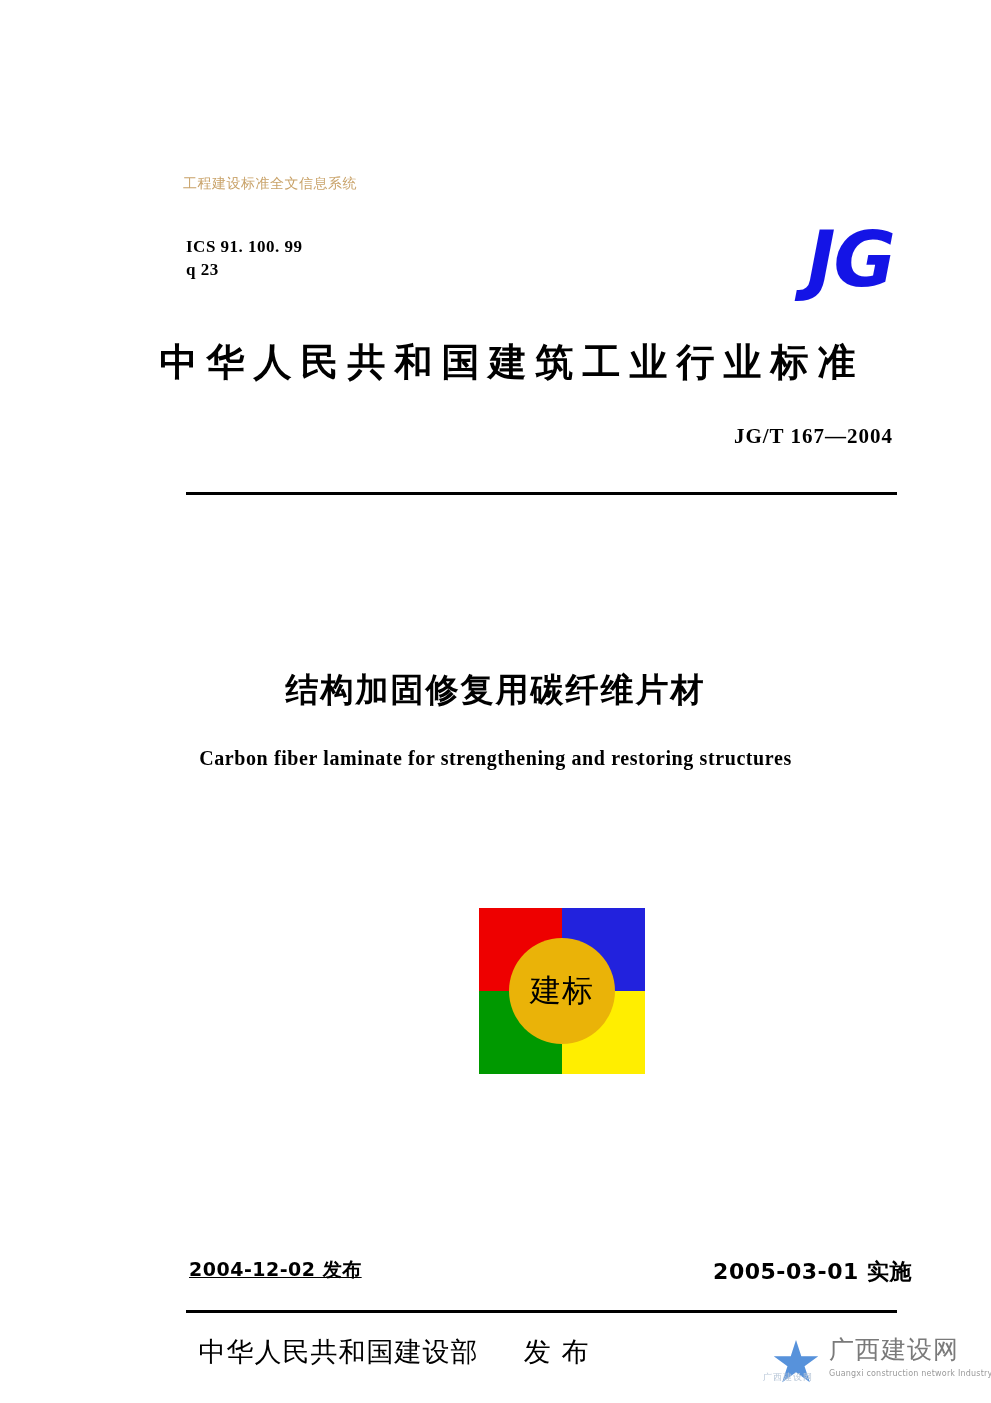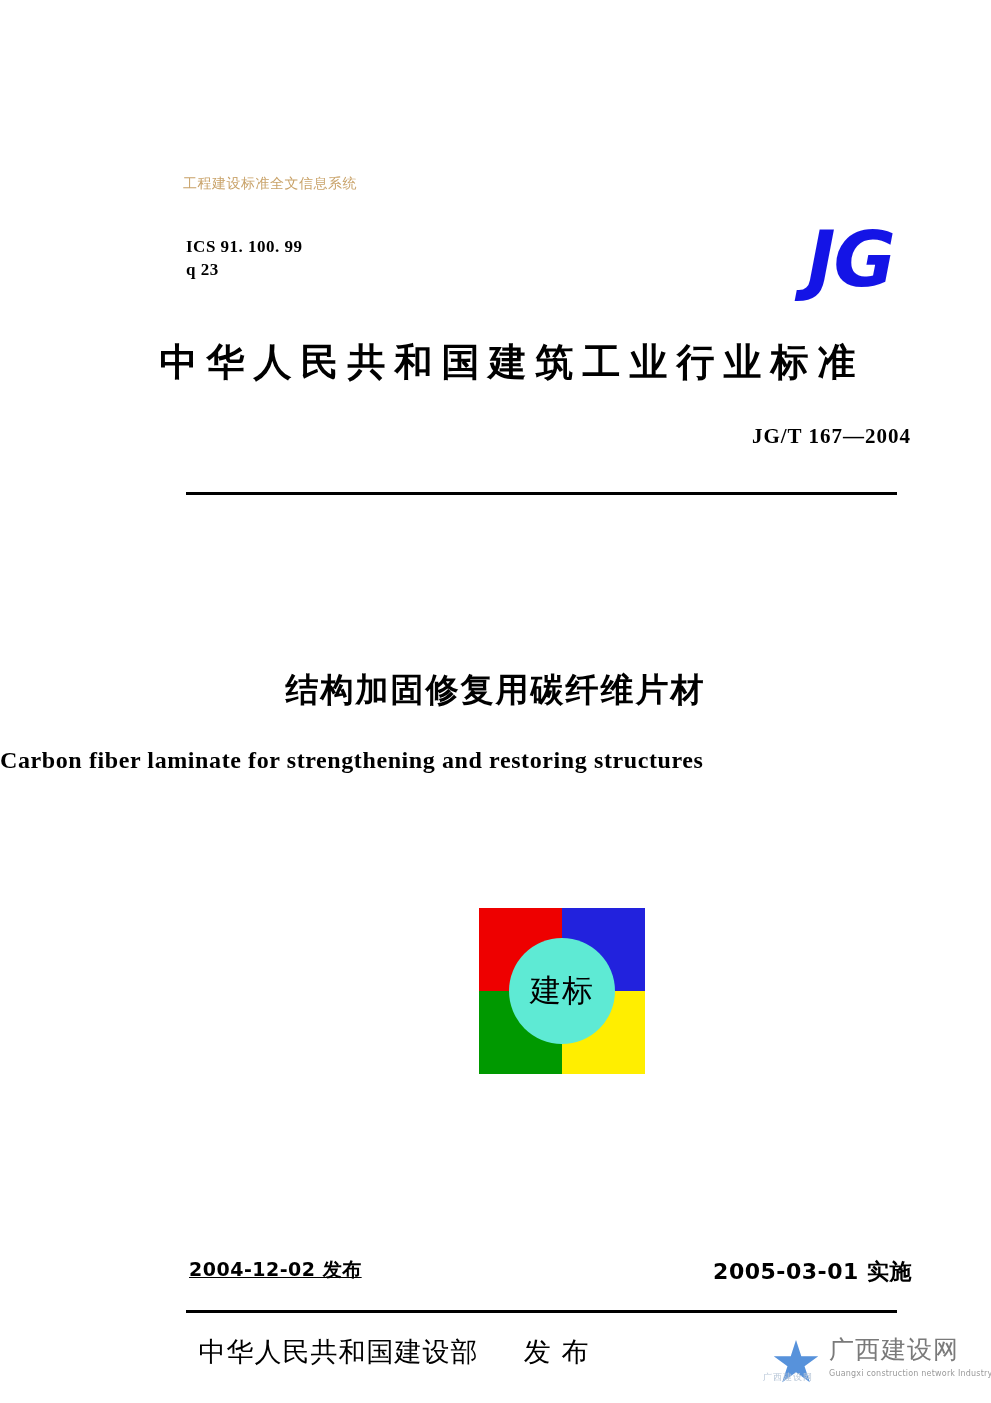--- a/index.html
+++ b/index.html
@@ -74,21 +74,21 @@
     font-size: 38px;
     letter-spacing: 9px;
     text-indent: 9px;
     color: #000;
     padding-left: 12px;
   }
 
   
   .std-number {
     position: absolute;
-    right: 80px;
+    right: 98px;
     top: 424px;
     font-family: "Liberation Serif", serif;
     font-weight: bold;
     font-size: 21px;
     letter-spacing: 1px;
   }
 
   
   .rule-top {
     position: absolute;
@@ -117,24 +117,24 @@
     font-family: "DejaVu Sans", sans-serif;
     font-weight: bold;
     font-size: 33px;
     letter-spacing: 2px;
   }
   .doc-title-en {
     position: absolute;
     left: 0;
     top: 747px;
     width: 991px;
-    text-align: left;
+    text-align: center;
     font-family: "Liberation Serif", serif;
     font-weight: bold;
-    font-size: 24px;
+    font-size: 20px;
     letter-spacing: 0.6px;
   }
 
   
   .emblem {
     position: absolute;
     left: 479px;
     top: 908px;
     width: 166px;
     height: 166px;
@@ -148,21 +148,21 @@
   .emblem .q-tr { left: 83px; top: 0;    background: #2222dd; }
   .emblem .q-bl { left: 0;    top: 83px; background: #009900; }
   .emblem .q-br { left: 83px; top: 83px; background: #ffee00; }
   .emblem .circle {
     position: absolute;
     left: 30px;
     top: 30px;
     width: 106px;
     height: 106px;
     border-radius: 50%;
-    background: #5eead4;
+    background: #eab308;
     display: flex;
     align-items: center;
     justify-content: center;
     font-family: "DejaVu Sans", sans-serif;
     font-size: 31px;
     letter-spacing: 1px;
     color: #000;
   }
 
   

